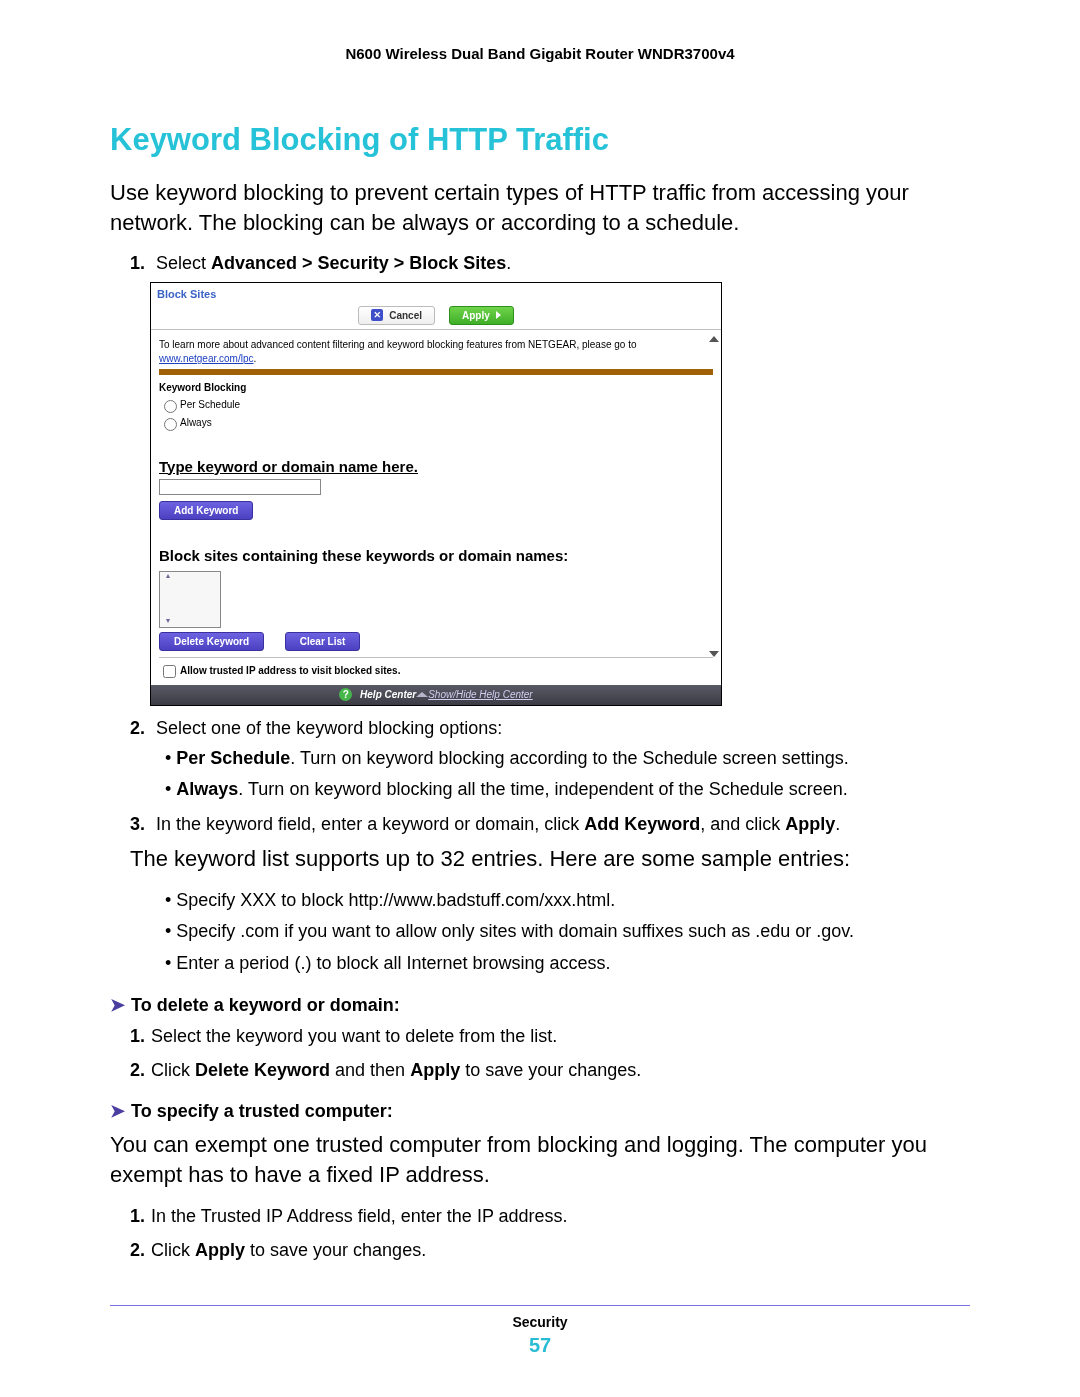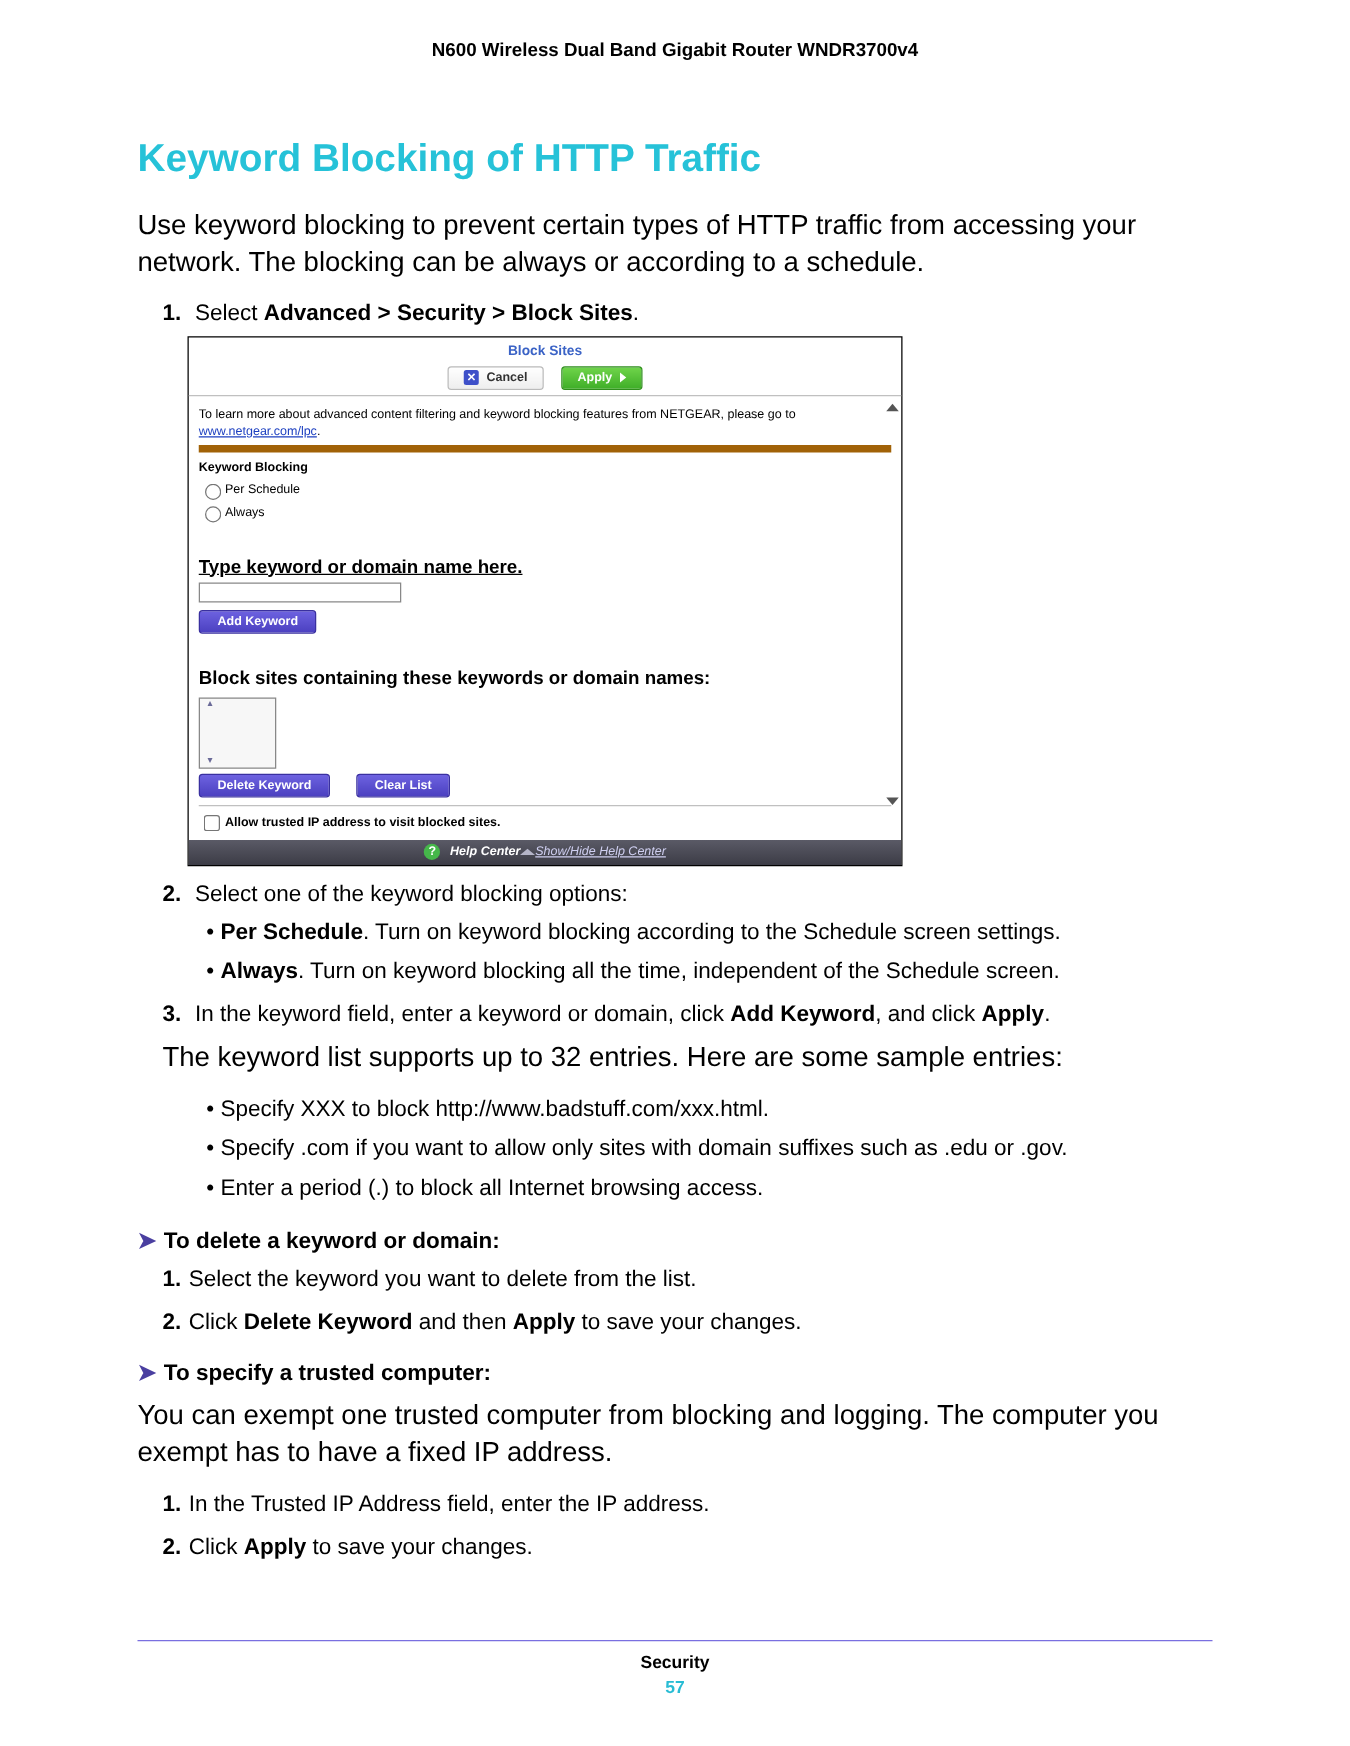--- a/index.html
+++ b/index.html
@@ -1,35 +1,35 @@
 <!DOCTYPE html>
 <html><head>
 <meta charset="utf-8">
 <style>
   html,body{margin:0;padding:0;background:#fff;font-family:Arial,Helvetica,sans-serif;color:#000;}
-  .page{width:1080px;min-height:1397px;margin:0 auto;box-sizing:border-box;padding:32px 110px 40px 110px;position:relative;}
+  .page{width:1080px;min-height:1397px;margin:0 auto;box-sizing:border-box;padding:45px 110px 40px 110px;position:relative;}
   .device-header{text-align:center;font-size:15px;font-weight:bold;font-family:Arial,sans-serif;}
   h1.section-title{color:#26c2d8;font-size:31px;font-weight:bold;margin:60px 0 20px 0;font-family:Arial,sans-serif;}
   p.body-text{font-size:22px;line-height:1.35;margin:8px 0 14px 0;}
   ol.main-steps{list-style:none;padding:0;margin:0;}
   ol.main-steps>li{margin:8px 0 10px 20px;font-size:18px;line-height:1.35;}
   ol.main-steps>li>.step-no{font-weight:bold;margin-right:6px;}
   ul.bullets{list-style:none;padding:0;margin:6px 0 6px 35px;}
   ul.bullets>li{font-size:18px;line-height:1.4;margin:6px 0;}
   ul.bullets>li:before{content:"• ";color:#000;}
   .proc-arrow{color:#4a3fa0;font-weight:bold;margin-right:6px;}
   .proc-heading{font-weight:bold;font-size:18px;margin:18px 0 6px 0;}
   .indent-block{margin-left:20px;}
   .footer{position:absolute;bottom:40px;left:110px;right:110px;text-align:center;}
   .footer-rule{border:none;border-top:1px solid #7a6fe0;margin:0 0 8px 0;}
   .footer-sec{font-weight:bold;font-size:14px;}
-  .footer-page{color:#28bcd4;font-weight:bold;font-size:14px;margin-top:4px;}
+  .footer-page{color:#28bcd4;font-weight:bold;font-size:20px;margin-top:4px;}
   
   .shot{border:1px solid #000;margin:6px 0 10px 20px;width:570px;font-family:Arial,sans-serif;font-size:10px;color:#000;background:#fff;}
-  .shot .panel-title{color:#3b63c6;font-weight:bold;padding:4px 6px 2px 6px;font-size:11px;text-align:center;}
+  .shot .panel-title{color:#3b63c6;font-weight:bold;padding:4px 6px 2px 6px;font-size:11px;}
   .toolbar{display:flex;justify-content:center;gap:14px;padding:2px 0 4px 0;border-bottom:1px solid #c0c0c0;}
   .btn{display:flex;align-items:center;gap:6px;border-radius:3px;font-size:10px;font-weight:bold;padding:2px 12px;color:#fff;cursor:default;}
   .btn.cancel{background:linear-gradient(#fff,#eee);color:#333;border:1px solid #bbb;}
   .btn.cancel .x{background:#3e50c9;color:#fff;width:12px;height:12px;display:inline-flex;align-items:center;justify-content:center;border-radius:2px;font-size:9px;}
   .btn.apply{background:linear-gradient(#6fd44a,#3fae28);border:1px solid #2f8f1c;color:#fff;}
   .btn.apply .arrow{display:inline-block;width:0;height:0;border-top:4px solid transparent;border-bottom:4px solid transparent;border-left:5px solid #fff;}
   .purple-btn{background:linear-gradient(#6d62e0,#4b40c0);color:#fff;border:1px solid #3a30a0;border-radius:3px;font-size:10px;font-weight:bold;padding:2px 14px;display:inline-block;}
   .shot-body{position:relative;padding:4px 8px 0 8px;}
   .info-line{font-size:10px;padding:4px 0;border-bottom:6px solid #a16207;}
   .info-line a{color:#1c3fc0;text-decoration:underline;}

